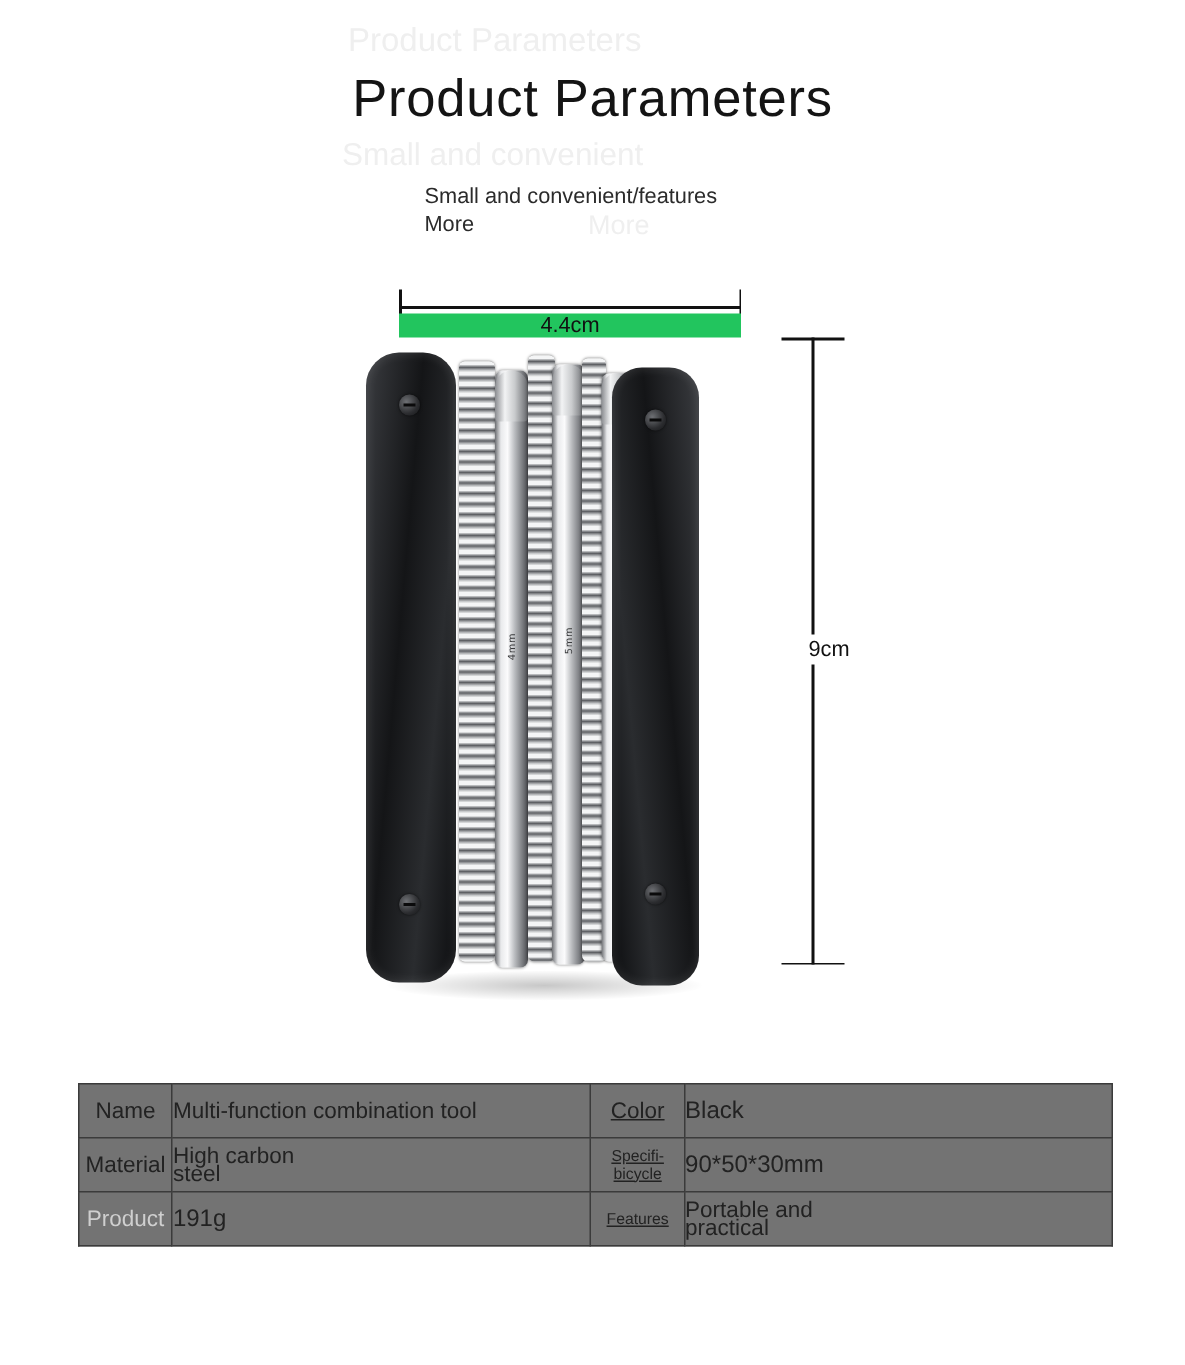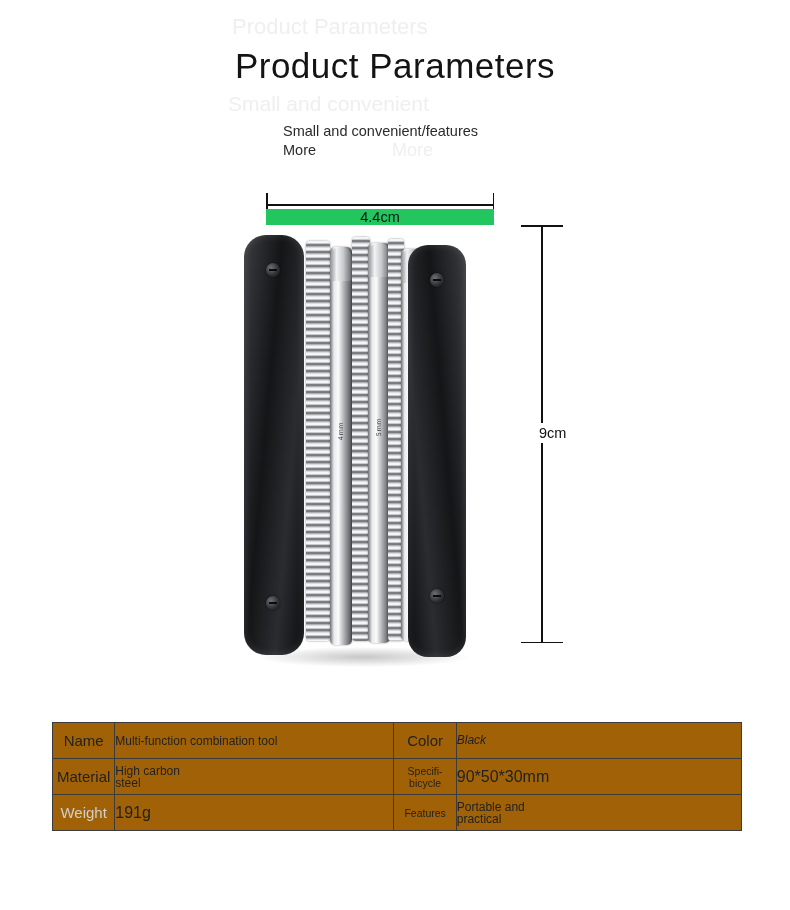--- a/index.html
+++ b/index.html
@@ -239,47 +239,47 @@
   }
 
   
   .spec-table {
     position: absolute;
     left: 52px;
     top: 722px;
     width: 690px;
     border: 1px solid #3b3b3b;
     border-collapse: collapse;
-    background: #a16207;
+    background: #737373;
   }
   .spec-table td {
     border: 1px solid #3b3b3b;
     padding: 0;
     vertical-align: middle;
   }
   .cell-label {
     font-size: 15px;
     color: #222;
     text-align: center;
     height: 36px;
     width: 62px;
     white-space: nowrap;
   }
   .cell-label.small { font-size: 10.5px; line-height: 12px; padding: 0 4px; }
   .cell-val {
-    font-size: 12px;
+    font-size: 15px;
     color: #222;
     padding: 4px 0 4px 12px;
     line-height: 12px;
   }
   .cell-val.big { font-size: 16px; line-height: 19px; }
-  .cell-val.mid { font-size: 12px; line-height: 15px; font-style: italic; }
+  .cell-val.mid { font-size: 16px; line-height: 15px; }
   .w-name  { width: 62px; }
   .w-v1    { width: 278px; }
-  .w-c2    { width: 62px; }
+  .w-c2    { width: 62px; text-decoration: underline; }
   .w-v2    { width: 284px; }
   .row-h   { height: 36px; }
   .faint   { color: #e6e6e6; }
 </style>
 </head>
 <body>
 
 <div class="page">
 
   <div class="ghost g1">Product Parameters</div>
@@ -351,21 +351,21 @@
       </tr>
       <tr class="row-h">
         <td class="cell-label w-name">Material</td>
         <td class="cell-val w-v1" style="white-space:pre-line;">High carbon
 steel</td>
         <td class="cell-label small w-c2" style="white-space:pre-line;">Specifi-
 bicycle</td>
         <td class="cell-val big w-v2">90*50*30mm</td>
       </tr>
       <tr class="row-h">
-        <td class="cell-label w-name faint" style="color:#cfcfcf;">Weight</td>
+        <td class="cell-label w-name faint" style="color:#cfcfcf;">Product</td>
         <td class="cell-val big w-v1">191g</td>
         <td class="cell-label small w-c2">Features</td>
         <td class="cell-val w-v2" style="white-space:pre-line;">Portable and
 practical</td>
       </tr>
     </tbody>
   </table>
 
 </div>
 

